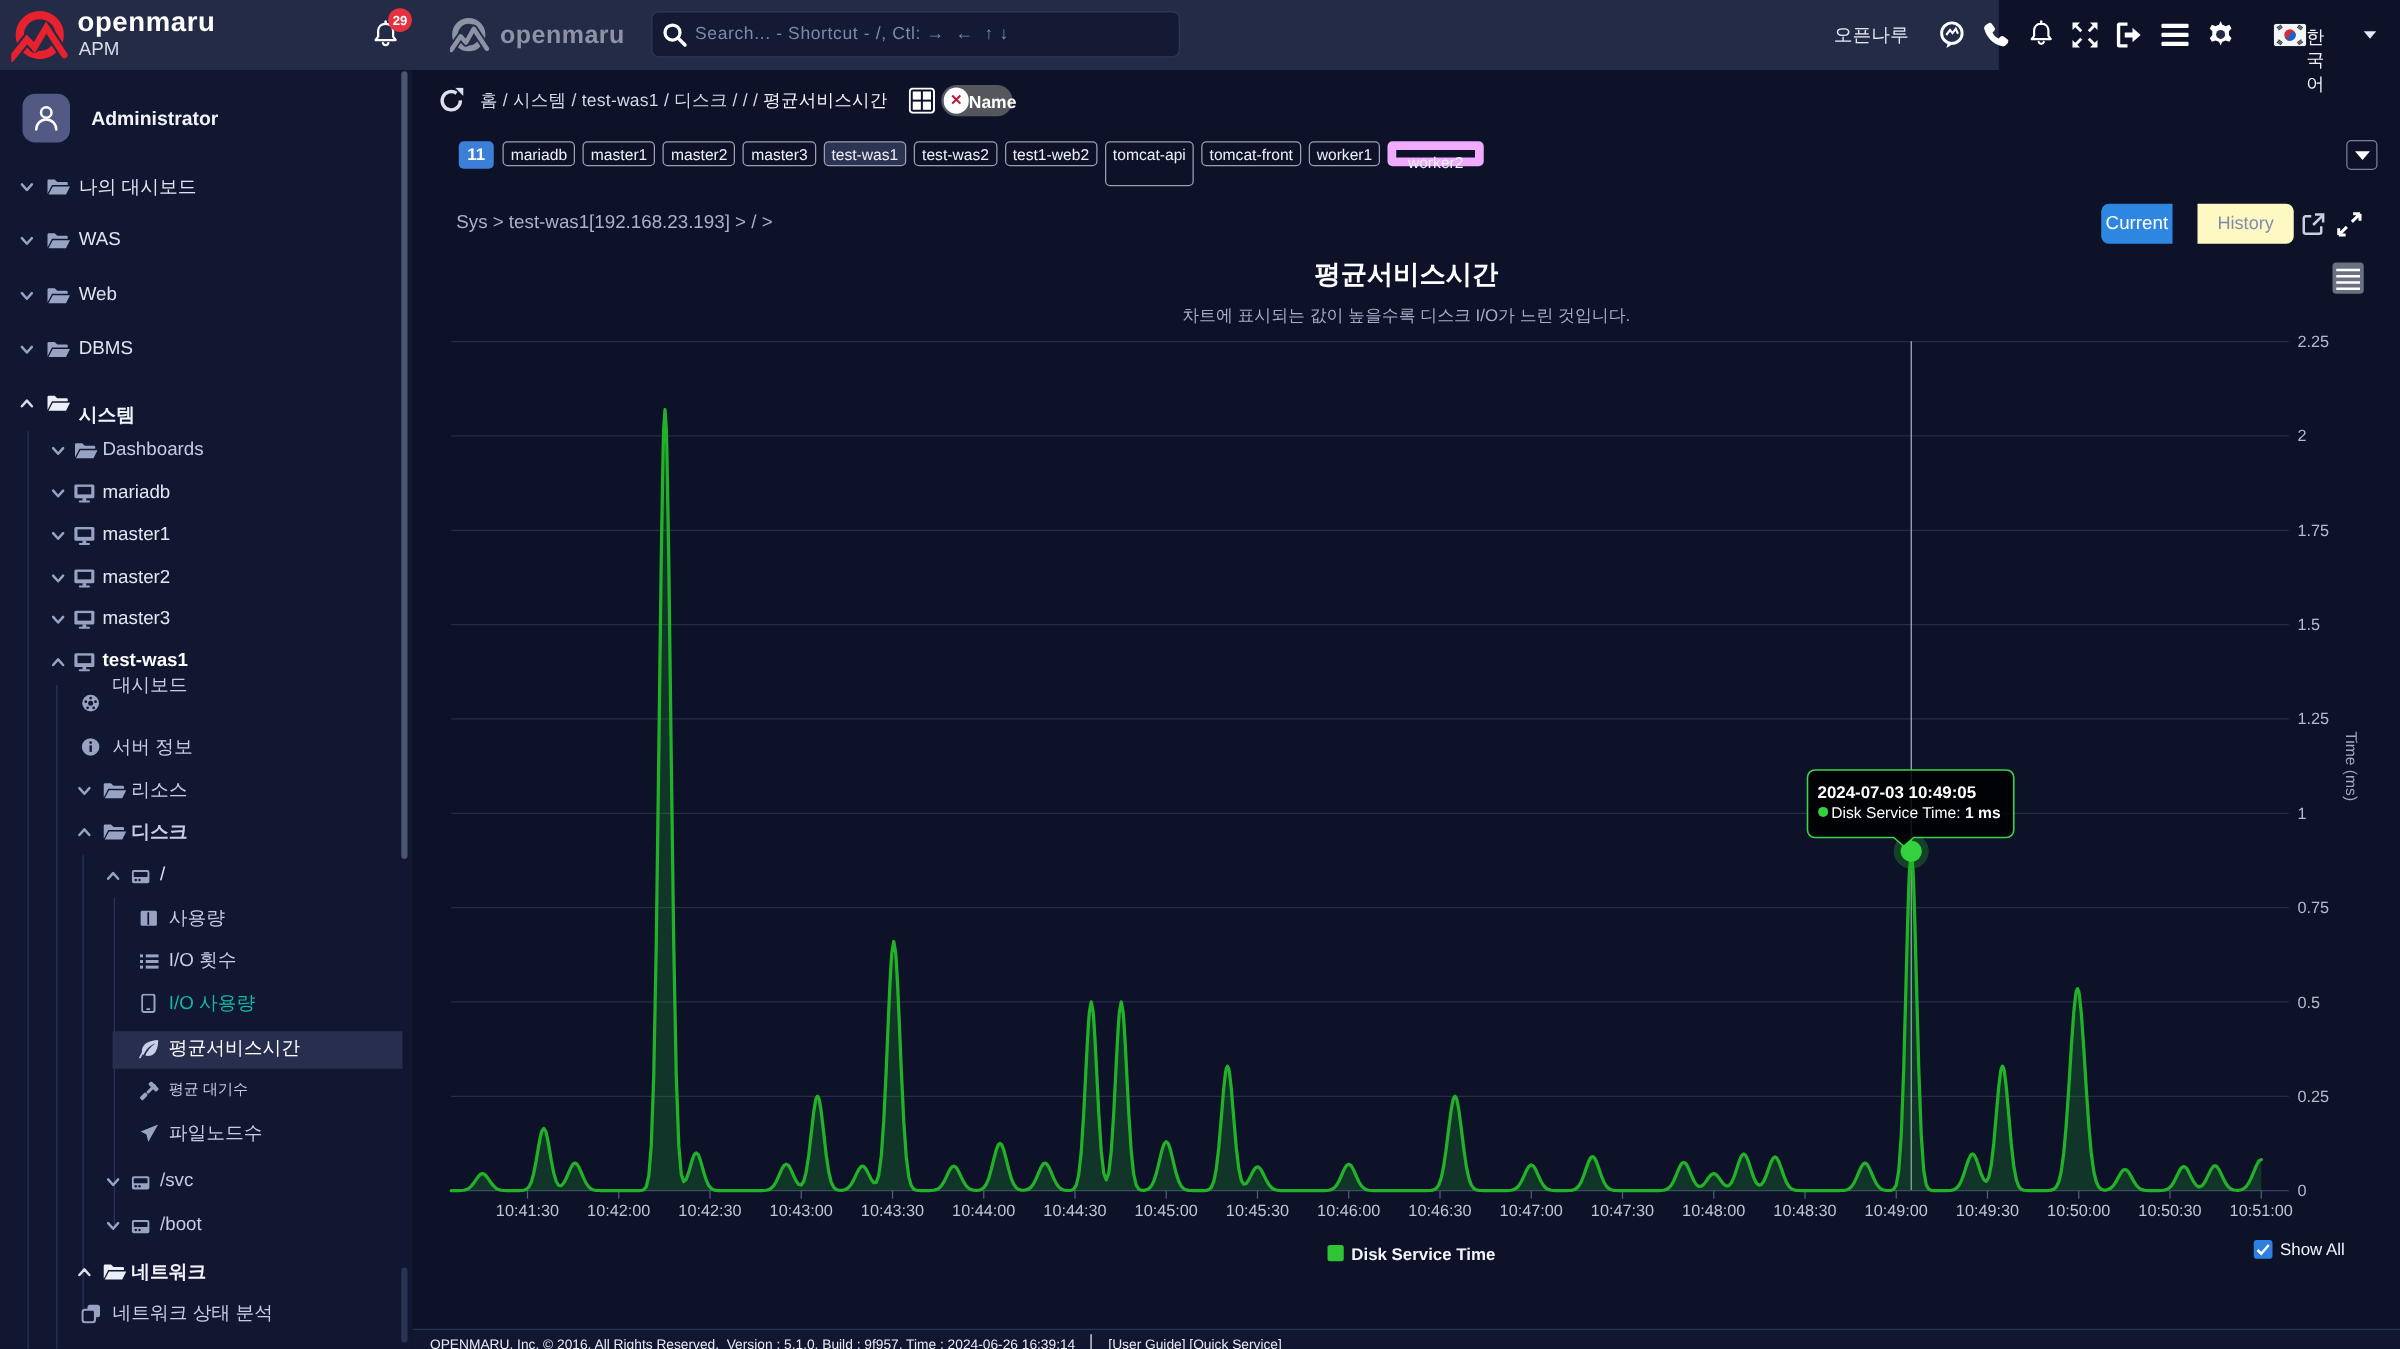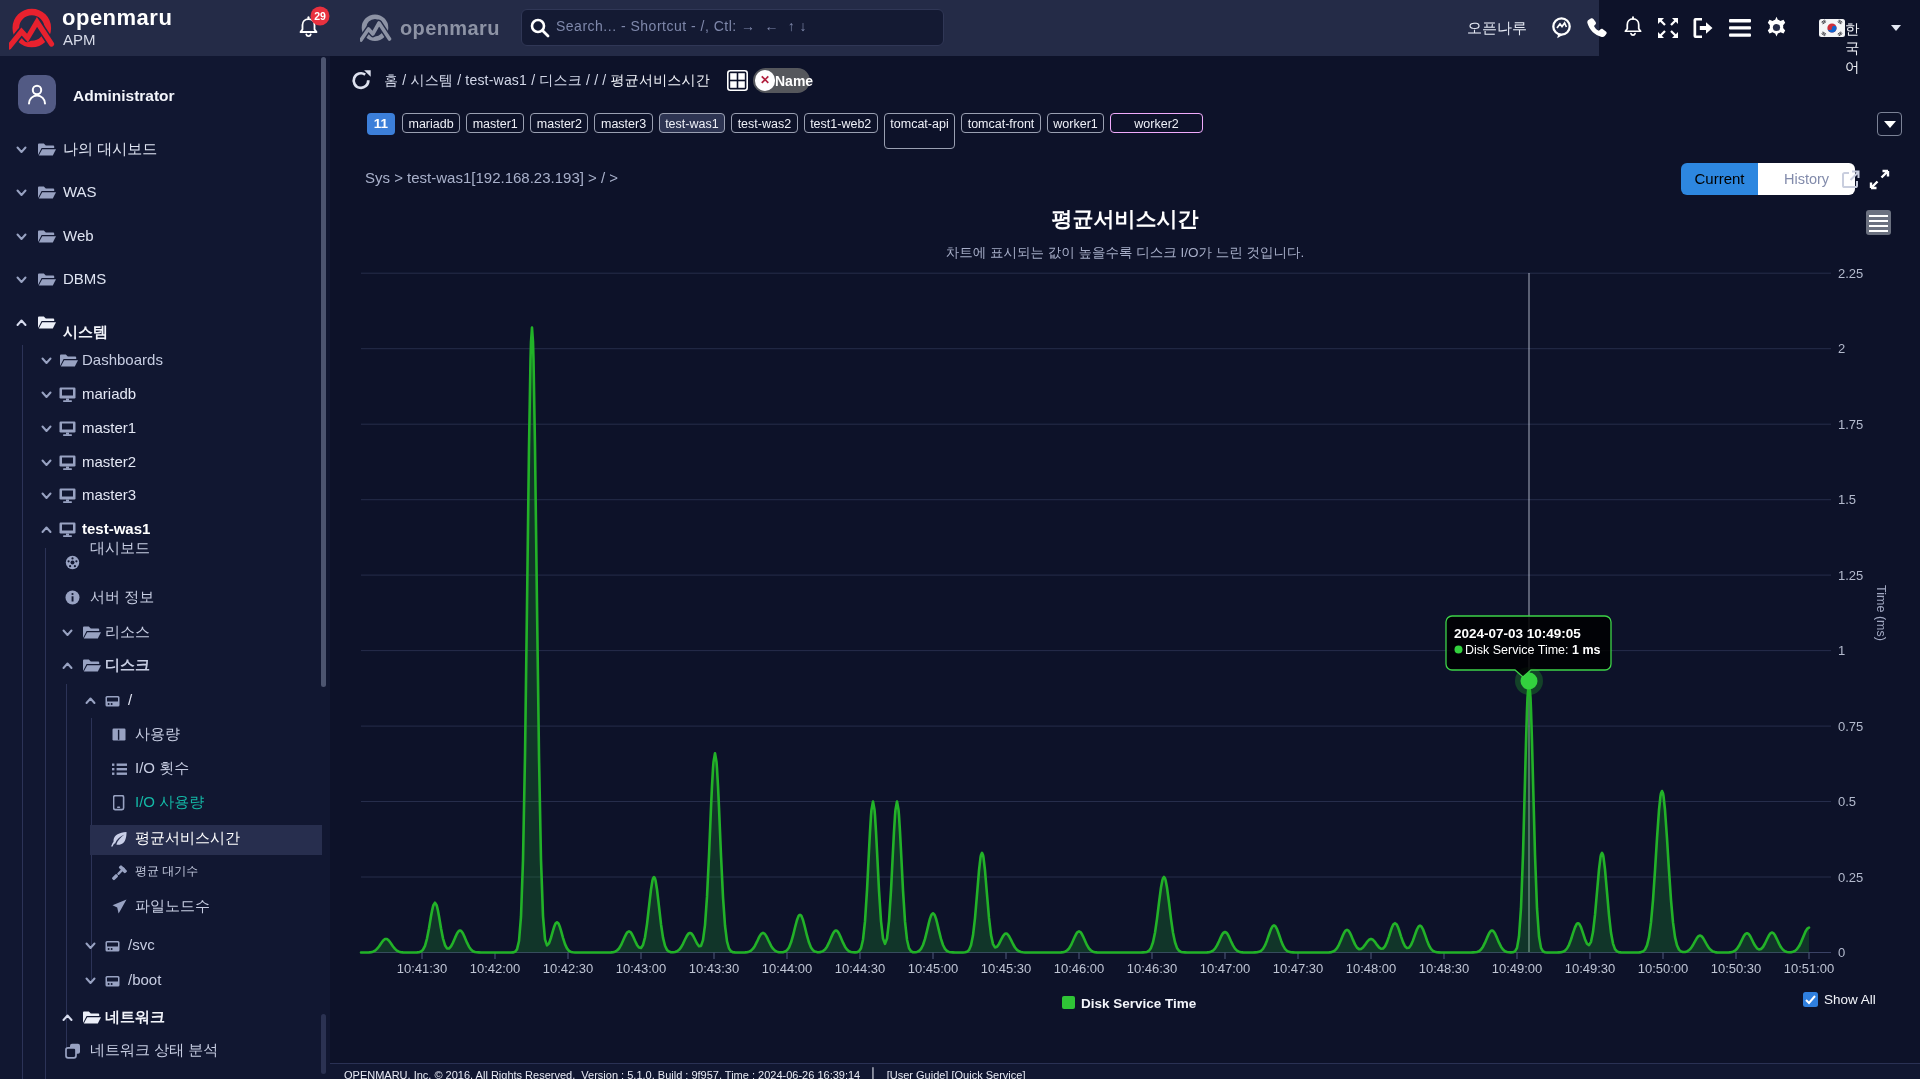--- a/index.html
+++ b/index.html
@@ -100,27 +100,27 @@
     <div style="height:20px;padding:0 5.5px;background:transparent;border:1px solid #9aa0b2;border-radius:4px;font-size:12.5px;font-weight:500;color:#eef0f7;line-height:20px;white-space:nowrap">mariadb</div>
     <div style="height:20px;padding:0 5.5px;background:transparent;border:1px solid #9aa0b2;border-radius:4px;font-size:12.5px;font-weight:500;color:#eef0f7;line-height:20px;white-space:nowrap">master1</div>
     <div style="height:20px;padding:0 5.5px;background:transparent;border:1px solid #9aa0b2;border-radius:4px;font-size:12.5px;font-weight:500;color:#eef0f7;line-height:20px;white-space:nowrap">master2</div>
     <div style="height:20px;padding:0 5.5px;background:transparent;border:1px solid #9aa0b2;border-radius:4px;font-size:12.5px;font-weight:500;color:#eef0f7;line-height:20px;white-space:nowrap">master3</div>
     <div style="height:20px;padding:0 5.5px;background:#2d3452;border:1px solid #9aa0b2;border-radius:4px;font-size:12.5px;font-weight:500;color:#eef0f7;line-height:20px;white-space:nowrap">test-was1</div>
     <div style="height:20px;padding:0 5.5px;background:transparent;border:1px solid #9aa0b2;border-radius:4px;font-size:12.5px;font-weight:500;color:#eef0f7;line-height:20px;white-space:nowrap">test-was2</div>
     <div style="height:20px;padding:0 5.5px;background:transparent;border:1px solid #9aa0b2;border-radius:4px;font-size:12.5px;font-weight:500;color:#eef0f7;line-height:20px;white-space:nowrap">test1-web2</div>
     <div style="height:36px;padding:0 5.5px;background:transparent;border:1px solid #9aa0b2;border-radius:4px;font-size:12.5px;font-weight:500;color:#eef0f7;line-height:20px;white-space:nowrap">tomcat-api</div>
     <div style="height:20px;padding:0 5.5px;background:transparent;border:1px solid #9aa0b2;border-radius:4px;font-size:12.5px;font-weight:500;color:#eef0f7;line-height:20px;white-space:nowrap">tomcat-front</div>
     <div style="height:20px;padding:0 5.5px;background:transparent;border:1px solid #9aa0b2;border-radius:4px;font-size:12.5px;font-weight:500;color:#eef0f7;line-height:20px;white-space:nowrap">worker1</div>
-    <div style="height:20px;padding:0 23px;background:transparent;border:1px solid #f0abfc;border-radius:4px;font-size:12.5px;font-weight:500;color:#eef0f7;line-height:20px;white-space:nowrap">worker2</div>
+    <div style="height:20px;padding:0 9px;background:transparent;border:7px solid #f0abfc;border-radius:4px;font-size:12.5px;font-weight:500;color:#eef0f7;line-height:20px;white-space:nowrap">worker2</div>
   </div>
 <div style="position:absolute;left:1877px;top:112px;width:25px;height:24px;border:1.4px solid #7b8296;border-radius:4px"></div>
 <div style="position:absolute;left:1883.5px;top:121px;width:0;height:0;border-left:6px solid transparent;border-right:6px solid transparent;border-top:7px solid #ffffff"></div>
 <div style="position:absolute;left:365px;top:169px;font-size:15px;color:#a9b1cb;white-space:nowrap">Sys &gt; test-was1[192.168.23.193] &gt; / &gt;</div>
-<div style="position:absolute;left:1681px;top:163px;width:77px;height:32px;background:#2d87e0;border-radius:6px 0 0 6px;text-align:center;line-height:32px;font-size:15px;color:#000000">Current</div>
-<div style="position:absolute;left:1758px;top:163px;width:97px;height:32px;background:#ffffff;border-radius:0 6px 6px 0;text-align:center;line-height:32px;font-size:14.5px;color:#828bab">History</div>
+<div style="position:absolute;left:1681px;top:163px;width:57px;height:32px;background:#2d87e0;border-radius:6px 0 0 6px;text-align:center;line-height:32px;font-size:15px;color:#ffffff">Current</div>
+<div style="position:absolute;left:1758px;top:163px;width:77px;height:32px;background:#fef9c3;border-radius:0 6px 6px 0;text-align:center;line-height:32px;font-size:14.5px;color:#828bab">History</div>
 <svg style="position:absolute;left:1841px;top:170px" width="19" height="19" viewBox="0 0 19 19">
 <path d="M8,3 H3.6 a1.6,1.6 0 0 0 -1.6,1.6 V15.4 a1.6,1.6 0 0 0 1.6,1.6 H14.4 a1.6,1.6 0 0 0 1.6,-1.6 V11" fill="none" stroke="#c9cede" stroke-width="2"></path>
 <path d="M11,1.5 h6.5 V8 M17,2.5 L9.5,10" fill="none" stroke="#c9cede" stroke-width="2"></path>
 </svg>
 <svg style="position:absolute;left:1869px;top:169px" width="21" height="21" viewBox="0 0 21 21">
 <path d="M12.5,8.5 L19,2 M19,2 h-5.5 M19,2 v5.5 M8.5,12.5 L2,19 M2,19 h5.5 M2,19 v-5.5" stroke="#ffffff" stroke-width="2.4" fill="none"></path>
 </svg>
 <div style="position:absolute;left:958px;top:205px;width:334px;text-align:center;font-size:21px;font-weight:700;color:#ffffff">평균서비스시간</div>
 <div style="position:absolute;left:825px;top:244px;width:600px;text-align:center;font-size:13.5px;color:#a7aec8">차트에 표시되는 값이 높을수록 디스크 I/O가 느린 것입니다.</div>
 <div style="position:absolute;left:1866px;top:210px;width:25px;height:25px;background:#6b7180;border-radius:3px"></div>

